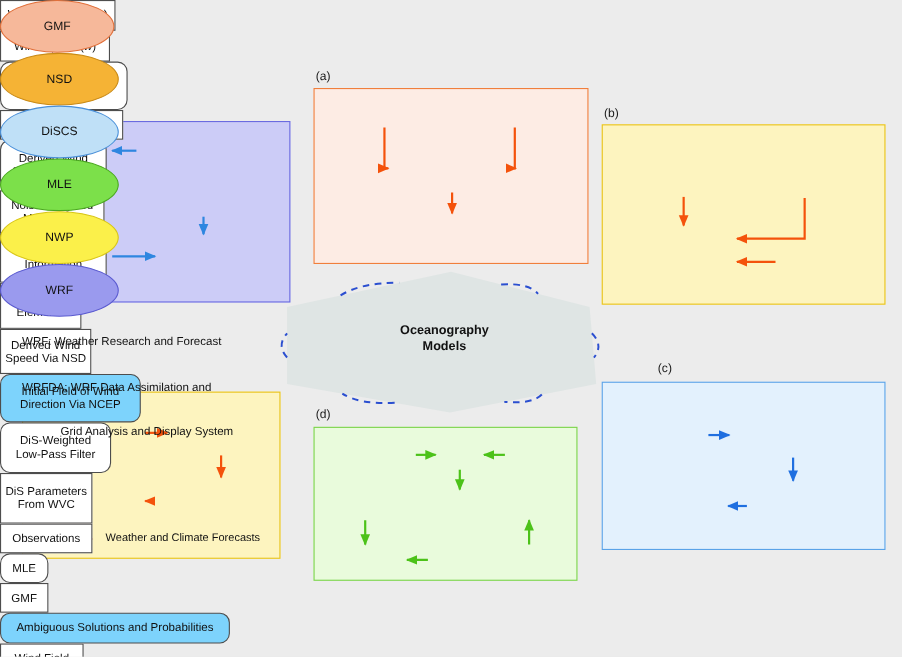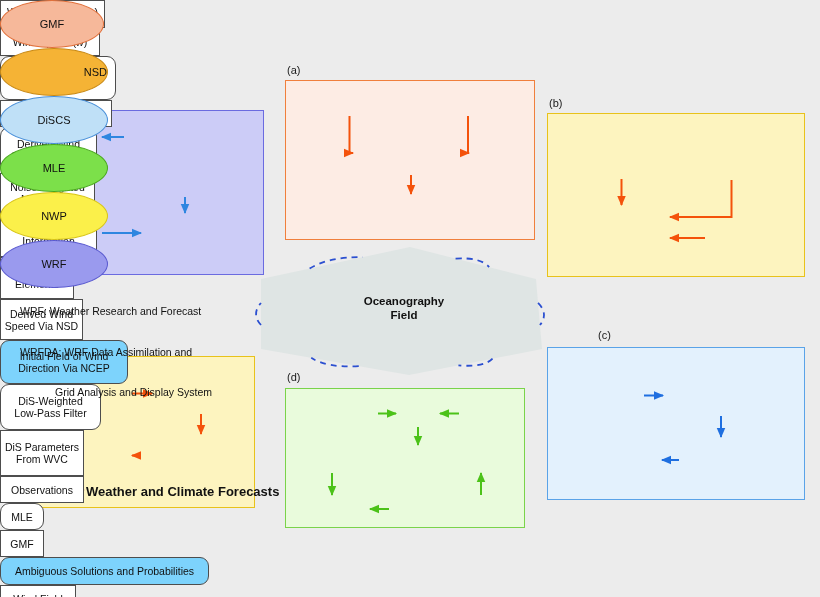--- a/index.html
+++ b/index.html
@@ -186,43 +186,43 @@
       <path d="M 538.0556517685301 302.98260396618394 Q 548.999737460455 314.0724618656555 539.9443482314699 325.01739603381606" fill="none" stroke="#2b4fd0" stroke-width="1.8" stroke-dasharray="6 5"></path>
       <path d="M 492.57024857784785 358.66295892463125 Q 483.85484829409205 367.4951351196042 458.42975142215215 365.33704107536875" fill="none" stroke="#2b4fd0" stroke-width="1.8" stroke-dasharray="6 5"></path>
       <path d="M 358.78077220295927 366.1777032248442 Q 326.970897982542 367.9609999826582 311.21922779704073 357.8222967751558" fill="none" stroke="#2b4fd0" stroke-width="1.8" stroke-dasharray="6 5"></path>
       <path d="M 261 325 Q 251.00025509227967 314.07142674934084 261 303" fill="none" stroke="#2b4fd0" stroke-width="1.8" stroke-dasharray="6 5"></path>
     </svg>
 
   <div id="ellipses" style="left:0;top:0;width:820px;height:597px;">
       <div class="ell" style="left: 358px; top: 223px; width: 104px; height: 48px; background: rgb(246, 184, 154); border-color: rgb(226, 112, 58);">
         <span>GMF</span>
       </div>
-      <div class="ell" style="left: 482px; top: 255px; width: 108px; height: 48px; background: rgb(245, 179, 53); border-color: rgb(201, 138, 22); justify-content: flex-end;">
+      <div class="ell" style="left: 482px; top: 255px; width: 108px; height: 48px; background: rgb(245, 179, 53); border-color: rgb(201, 138, 22);">
         <span>NSD</span>
       </div>
       <div class="ell" style="left: 488px; top: 325px; width: 108px; height: 48px; background: rgb(191, 224, 247); border-color: rgb(74, 144, 217);">
         <span>DiSCS</span>
       </div>
       <div class="ell" style="left: 355px; top: 351px; width: 108px; height: 48px; background: rgb(124, 224, 74); border-color: rgb(74, 168, 31);">
         <span>MLE</span>
       </div>
       <div class="ell" style="left: 207px; top: 325px; width: 108px; height: 48px; background: rgb(251, 240, 74); border-color: rgb(216, 197, 23);">
         <span>NWP</span>
       </div>
       <div class="ell" style="left: 207px; top: 255px; width: 108px; height: 48px; background: rgb(154, 154, 238); border-color: rgb(90, 90, 208);">
         <span>WRF</span>
       </div>
     </div>
 
   <div class="center-label" style="left:344px;top:294px;width:120px;">
     <div>Oceanography</div>
-    <div>Field</div>
+    <div>Models</div>
   </div>
 
   <div class="legend" style="left:20px;top:278px;">
     <div>WRF: Weather Research and Forecast</div>
     <div>WRFDA: WRF Data Assimilation and</div>
     <div>            Grid Analysis and Display System</div>
   </div>
 
-  <div style="left:86px;top:484px;font-size:13px;color:#111;white-space:nowrap;font-weight:bold;">Weather and Climate Forecasts</div>
+  <div style="left:96px;top:484px;font-size:10px;color:#111;white-space:nowrap;">Weather and Climate Forecasts</div>
 
 </div>
 
 </body></html>

